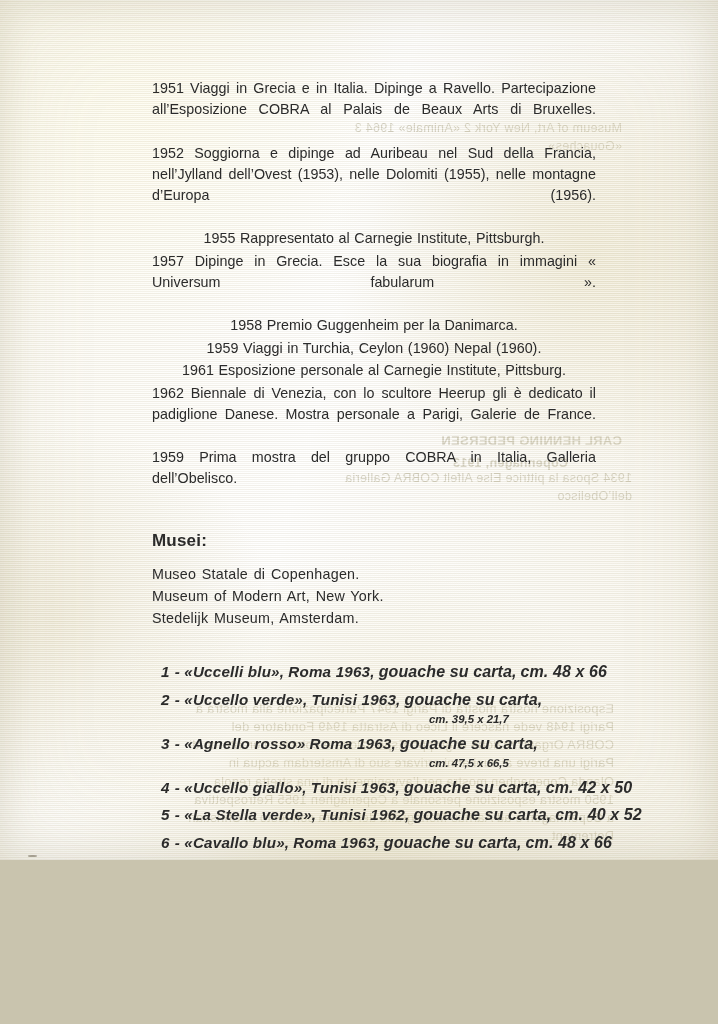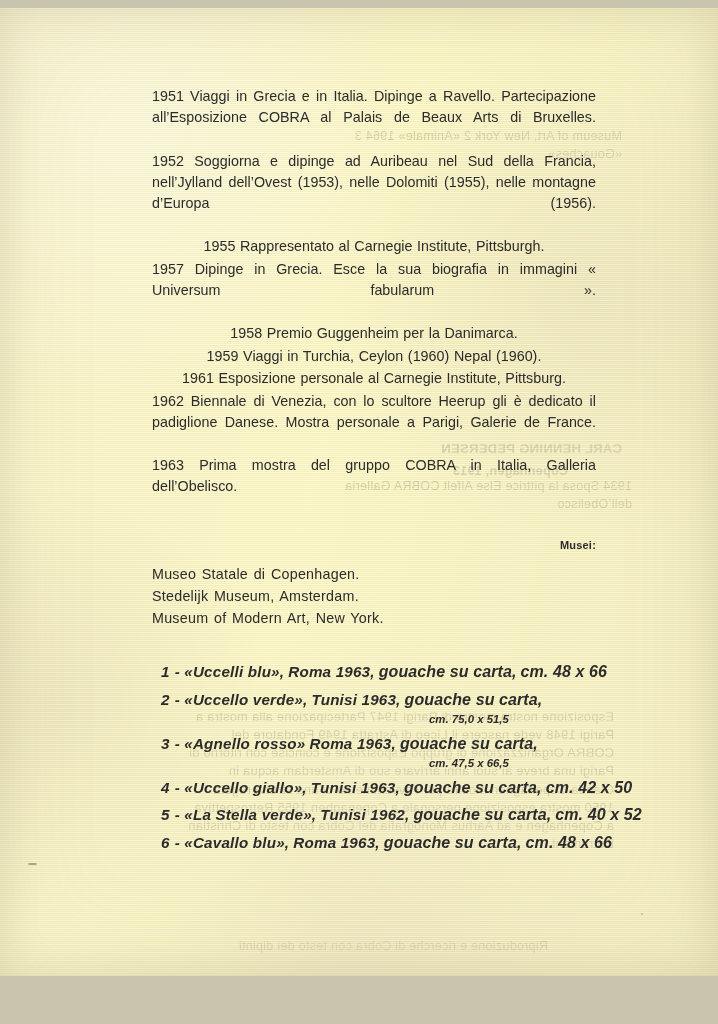--- a/index.html
+++ b/index.html
@@ -4,26 +4,25 @@
 <title>Catalogo</title>
 <style>
   html, body {
     margin: 0;
     padding: 0;
     background: #c9c4ae;
   }
   #page {
     position: relative;
     width: 718px;
-    height: 968px;
+    height: 860px;
     overflow: hidden;
-    background-color: #fef9c3;
+    background-color: #ffffff;
     font-family: "Liberation Sans", sans-serif;
     color: #2b2b2b;
-    margin-top: 8px;
   }
   
   #paper-texture {
     position: absolute;
     inset: 0;
     pointer-events: none;
     background-image:
       repeating-linear-gradient(
         to bottom,
         rgba(255,255,255,0.42) 0px,
@@ -143,25 +142,24 @@
     content: "";
     display: inline-block;
     width: 100%;
   }
   .bio-entry.nojust {
     text-align: center;
   }
   .bio-entry.nojust::after { display: none; }
 
   #musei-heading {
-    font-size: 11px;
+    font-size: 17px;
     font-weight: bold;
     margin: 21px 0 13px 0;
     letter-spacing: 0.2px;
-    text-align: right;
   }
   .museum-line {
     font-size: 14.3px;
     line-height: 1.52;
     letter-spacing: 0.25px;
     word-spacing: 1.4px;
     margin: 0;
   }
 
   #catalog-list {
@@ -235,28 +233,28 @@
 
     <section id="biography">
       <p class="bio-entry">1951 Viaggi in Grecia e in Italia. Dipinge a Ravello. Partecipazione all’Esposizione COBRA al Palais de Beaux Arts di Bruxelles.</p>
       <p class="bio-entry">1952 Soggiorna e dipinge ad Auribeau nel Sud della Francia, nell’Jylland dell’Ovest (1953), nelle Dolomiti (1955), nelle montagne d’Europa (1956).</p>
       <p class="bio-entry nojust">1955 Rappresentato al Carnegie Institute, Pittsburgh.</p>
       <p class="bio-entry">1957 Dipinge in Grecia. Esce la sua biografia in immagini « Universum fabularum ».</p>
       <p class="bio-entry nojust">1958 Premio Guggenheim per la Danimarca.</p>
       <p class="bio-entry nojust">1959 Viaggi in Turchia, Ceylon (1960) Nepal (1960).</p>
       <p class="bio-entry nojust">1961 Esposizione personale al Carnegie Institute, Pittsburg.</p>
       <p class="bio-entry">1962 Biennale di Venezia, con lo scultore Heerup gli è dedicato il padiglione Danese. Mostra personale a Parigi, Galerie de France.</p>
-      <p class="bio-entry">1963 Prima mostra del gruppo COBRA in Italia, Galleria dell’Obelisco.</p>
+      <p class="bio-entry">1959 Prima mostra del gruppo COBRA in Italia, Galleria dell’Obelisco.</p>
     </section>
 
     <section id="museums">
       <div id="musei-heading">Musei:</div>
       <p class="museum-line">Museo Statale di Copenhagen.</p>
+      <p class="museum-line">Museum of Modern Art, New York.</p>
       <p class="museum-line">Stedelijk Museum, Amsterdam.</p>
-      <p class="museum-line">Museum of Modern Art, New York.</p>
     </section>
 
     <section id="catalog-list">
 
       <div class="cat-entry">
         <span class="cat-main">
           <span class="cat-num">1 -</span>
           <span class="cat-title">«Uccelli blu»,</span>
           <span class="cat-place">Roma 1963,</span>
           <span class="cat-medium">gouache su carta,</span>
@@ -264,21 +262,21 @@
         </span>
       </div>
 
       <div class="cat-entry">
         <span class="cat-main">
           <span class="cat-num">2 -</span>
           <span class="cat-title">«Uccello verde»,</span>
           <span class="cat-place">Tunisi 1963,</span>
           <span class="cat-medium">gouache su carta,</span>
         </span>
-        <span class="cat-dims-wrapped">cm. 75,0 x 51,5</span>
+        <span class="cat-dims-wrapped">cm. 39,5 x 21,7</span>
       </div>
 
       <div class="cat-entry">
         <span class="cat-main">
           <span class="cat-num">3 -</span>
           <span class="cat-title">«Agnello rosso»</span>
           <span class="cat-place">Roma 1963,</span>
           <span class="cat-medium">gouache su carta,</span>
         </span>
         <span class="cat-dims-wrapped">cm. 47,5 x 66,5</span>

